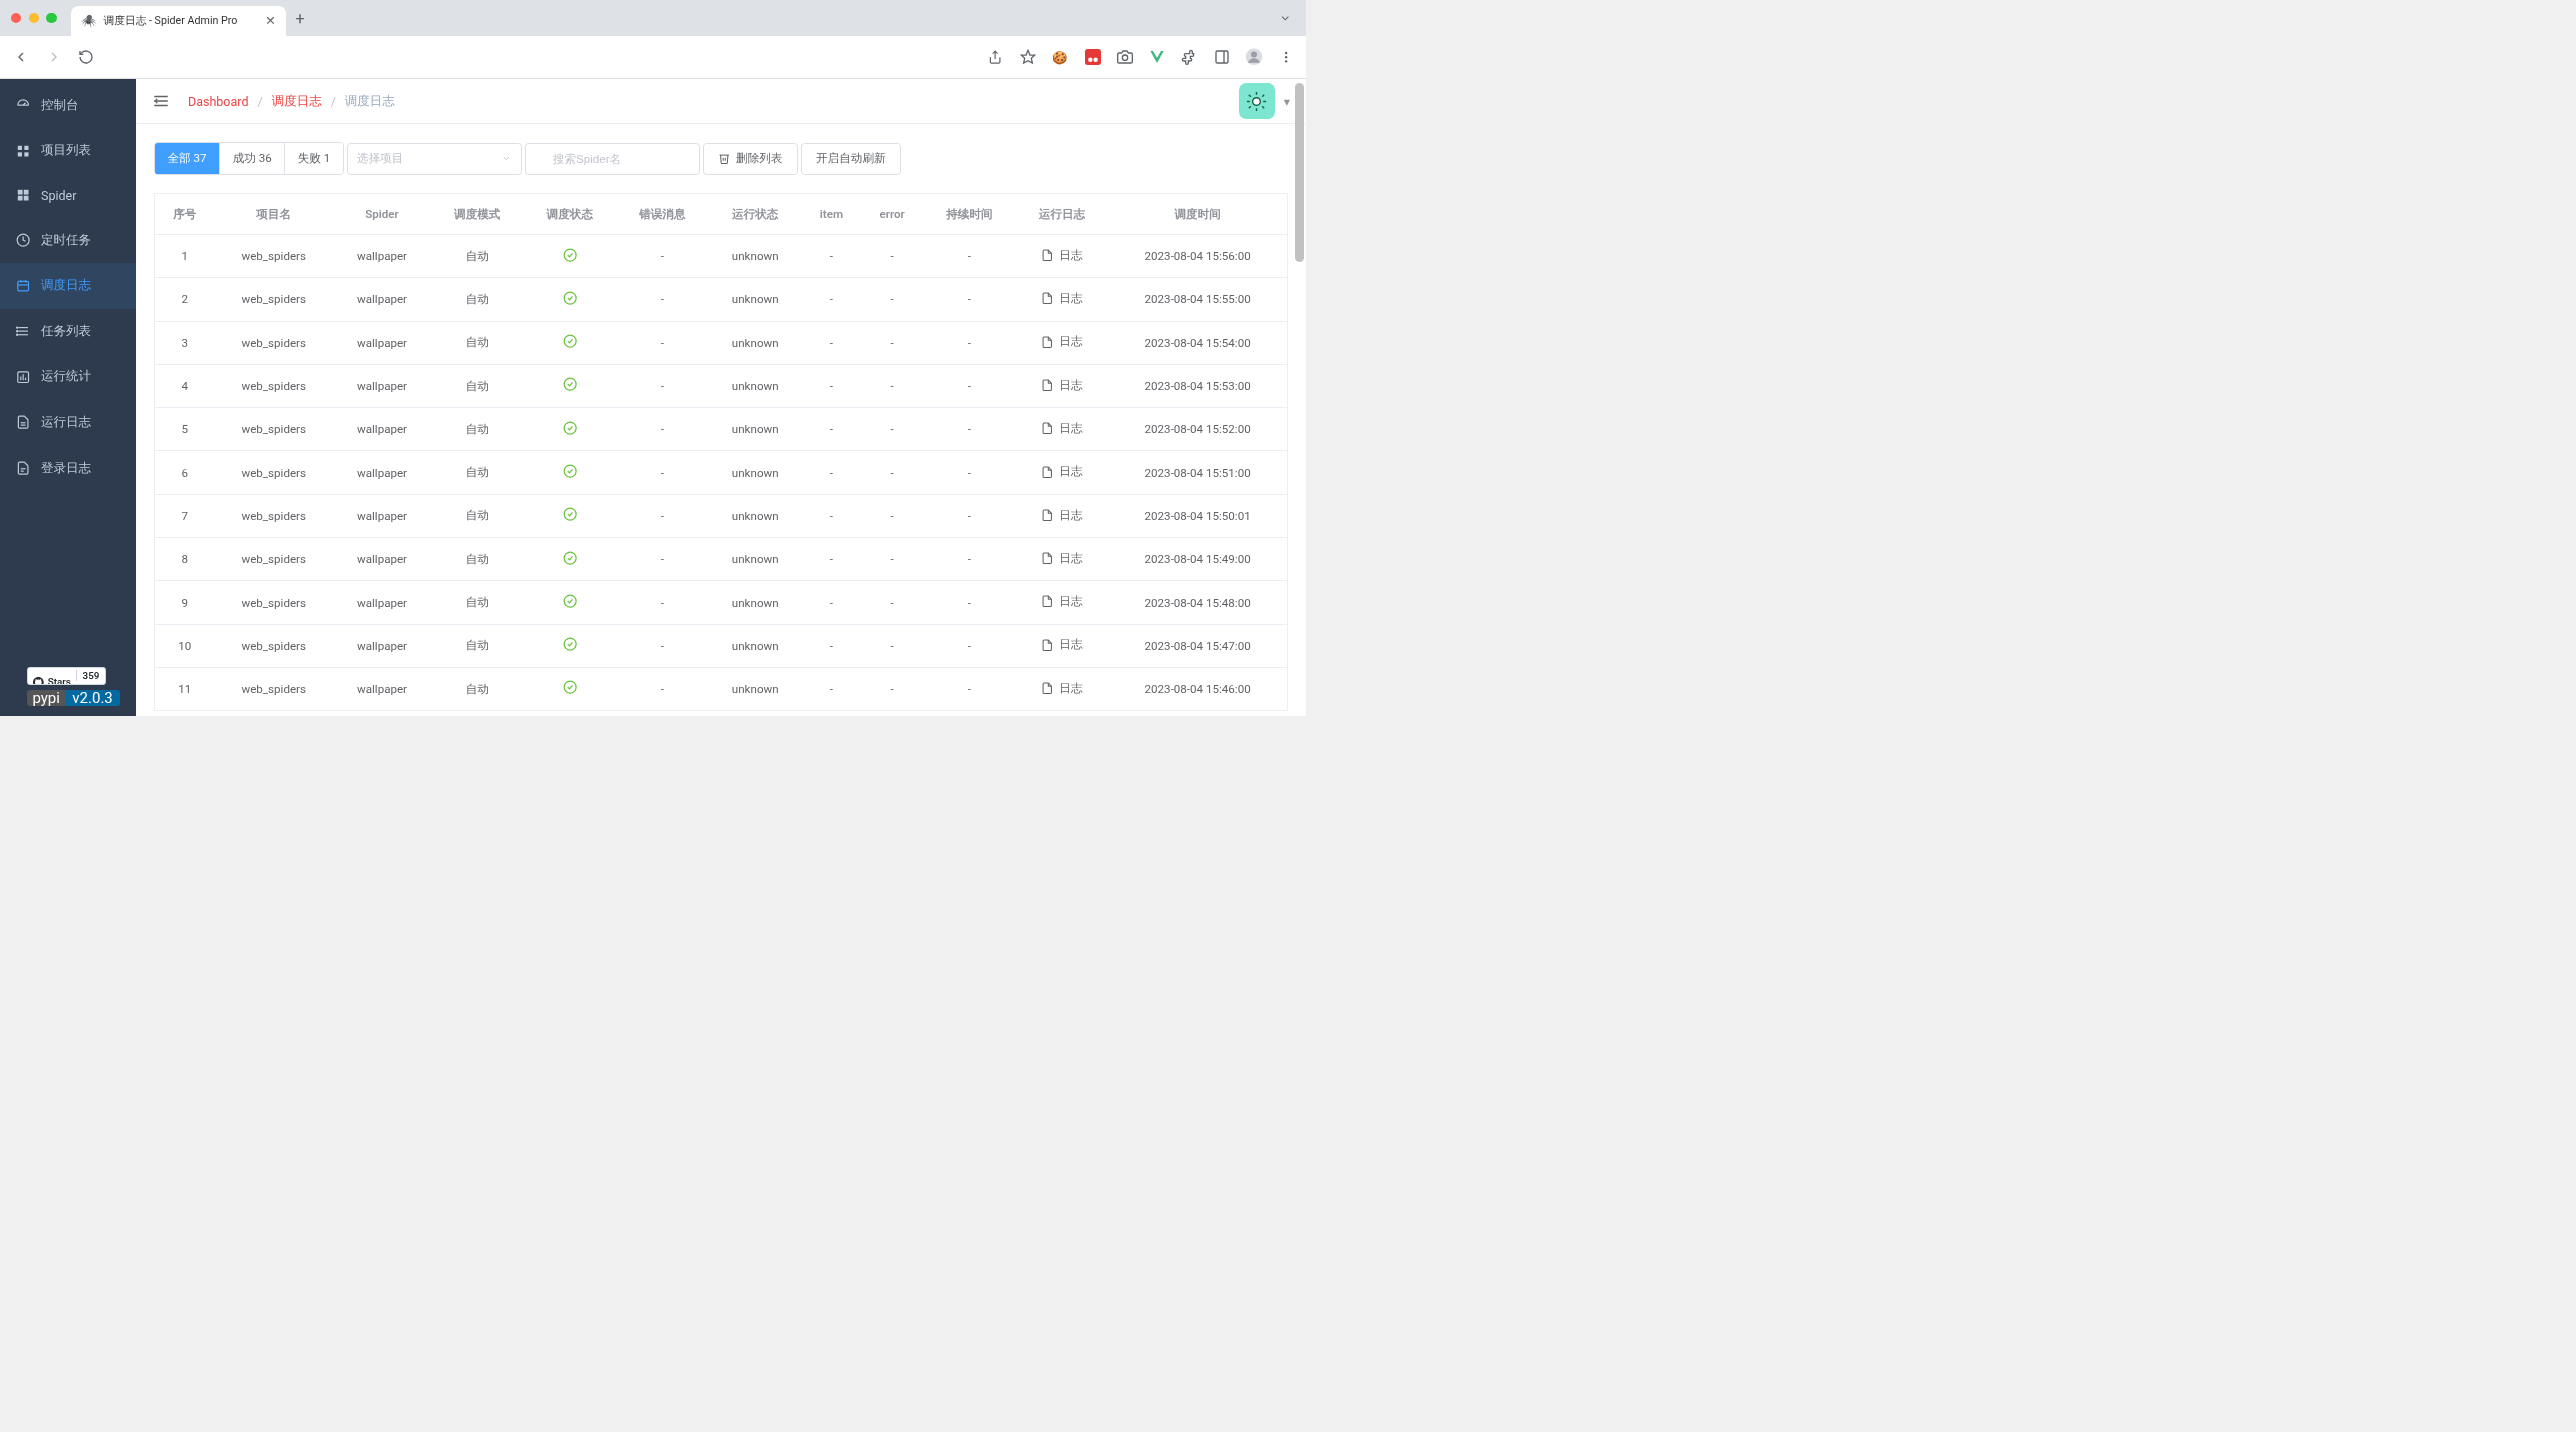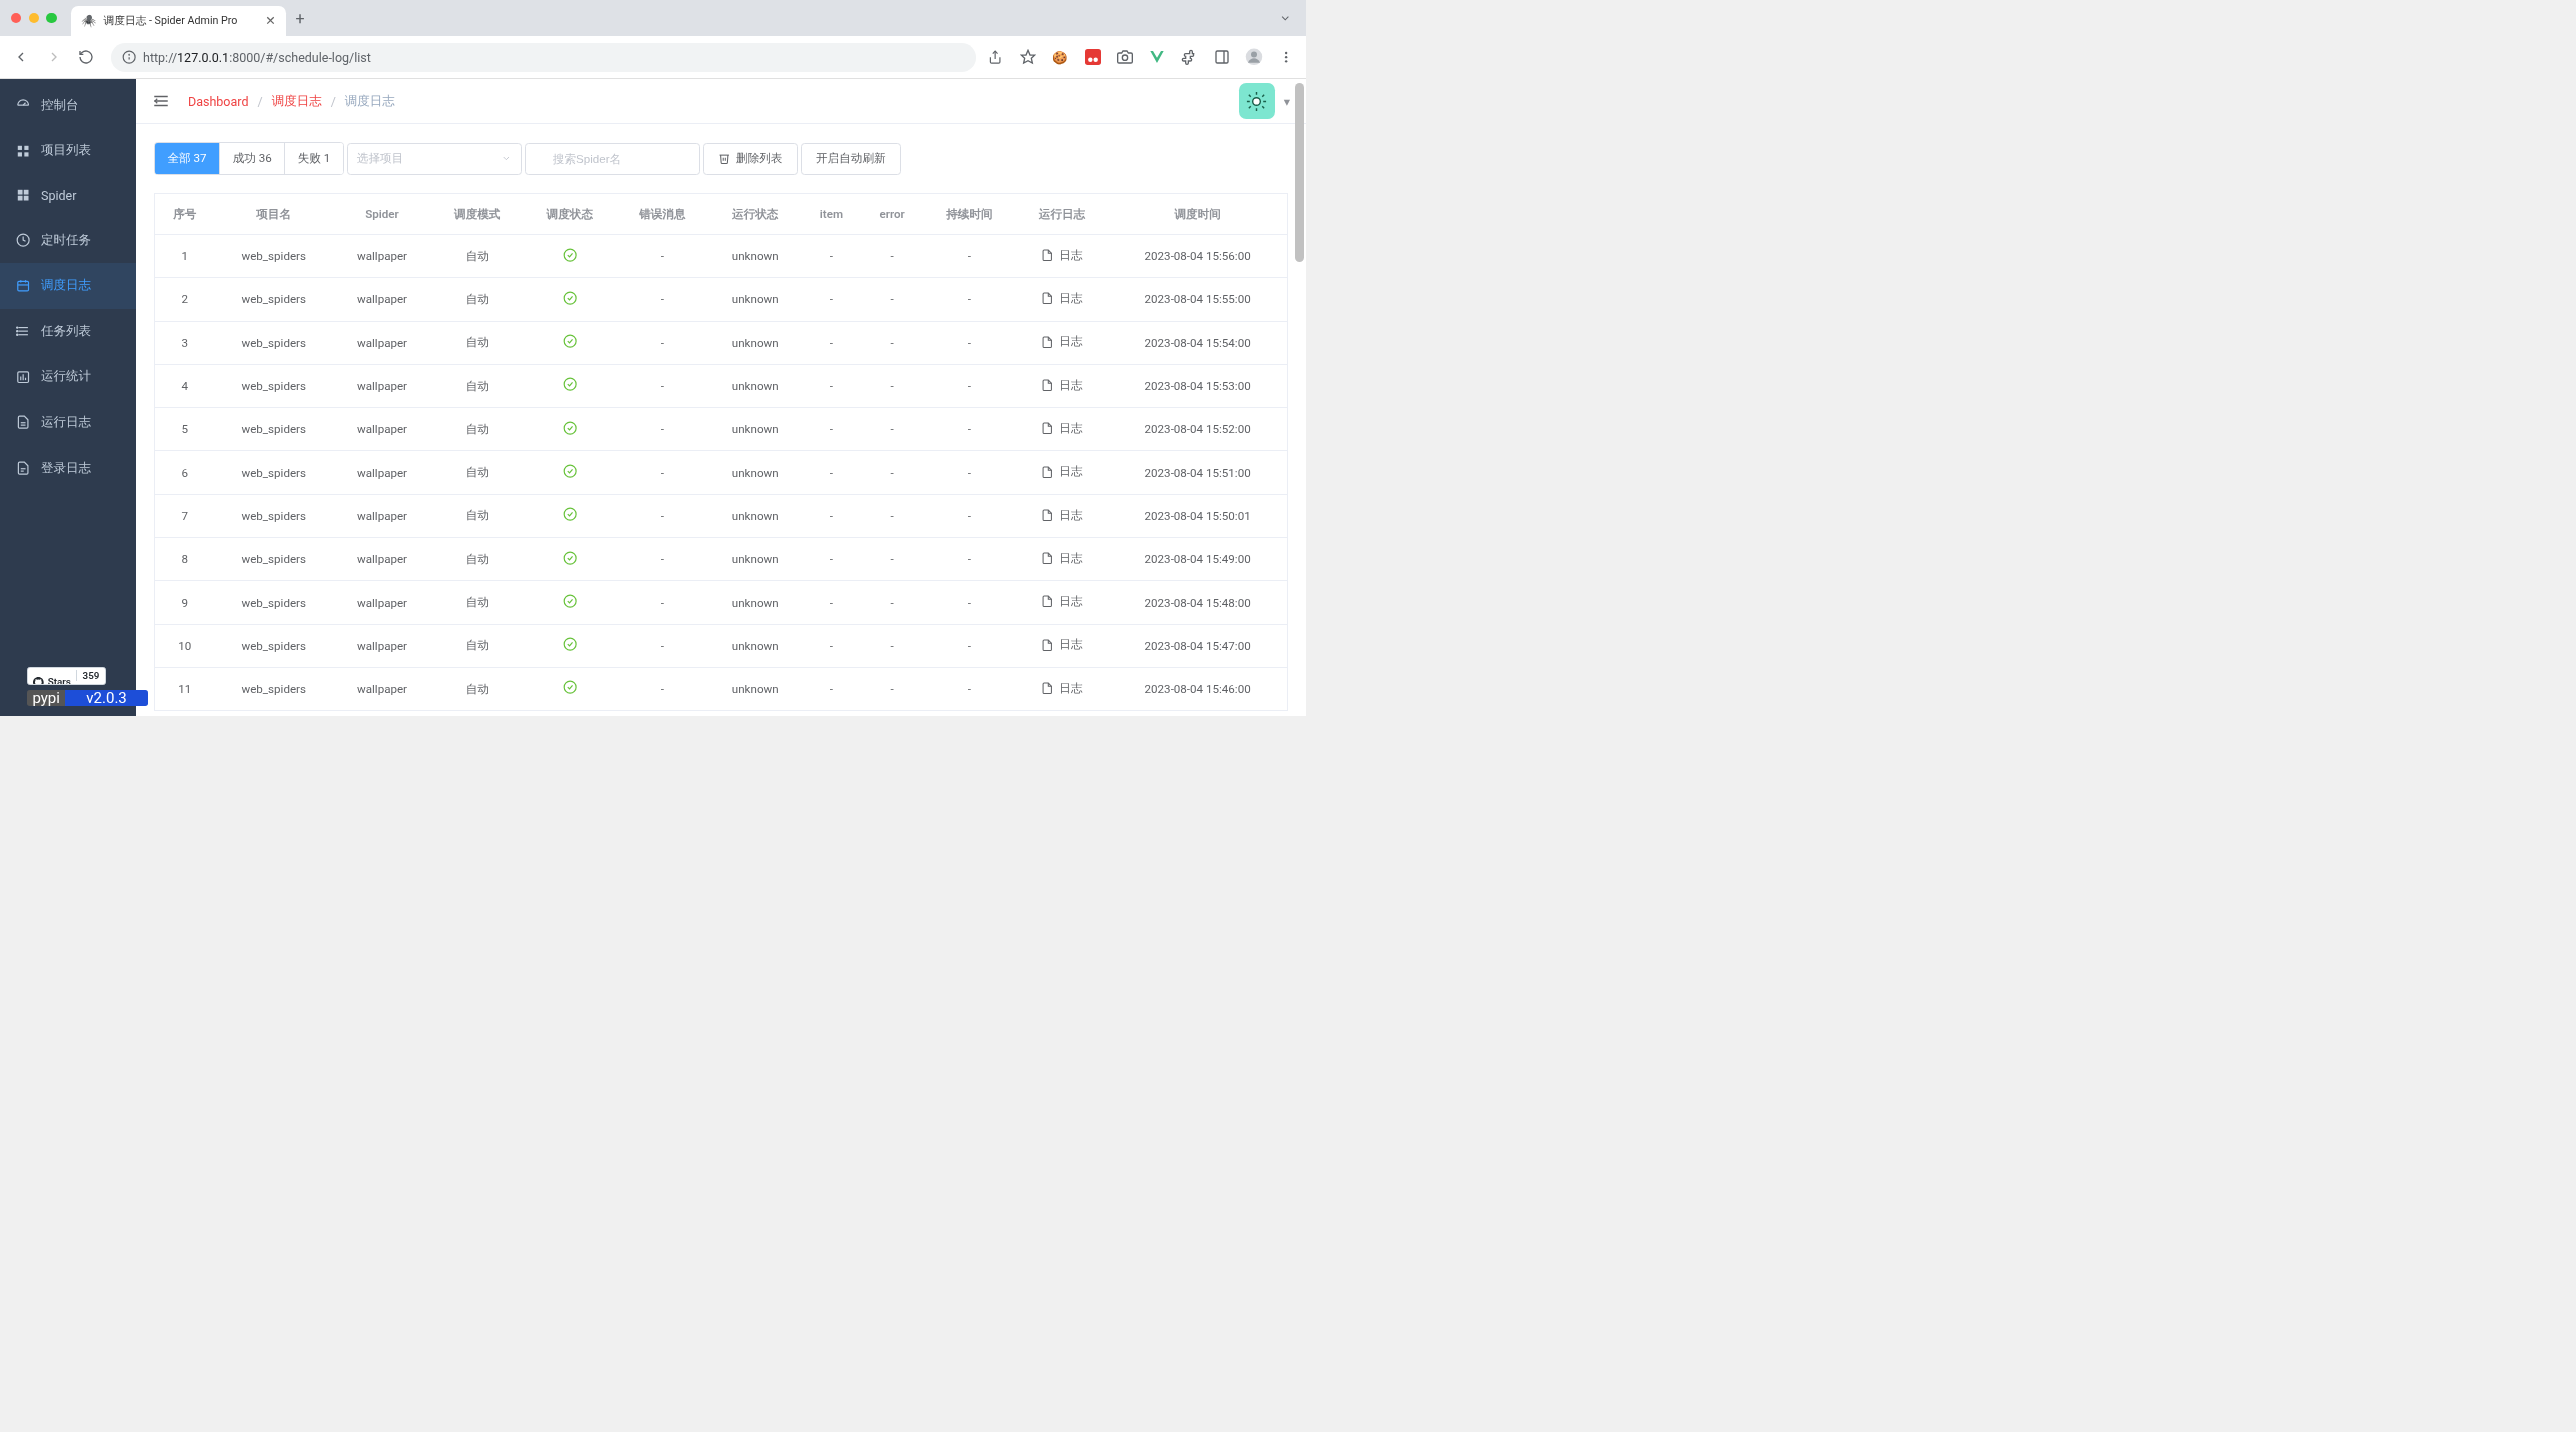--- a/index.html
+++ b/index.html
@@ -36,21 +36,21 @@
 .sidebar-item { display: flex; align-items: center; gap: 10.7px; padding: 14.3px 16px; color: #bfcbd9; cursor: pointer; font-size: 12.5px; }
 .sidebar-item.active { color: #409eff; background: rgba(64,158,255,0.1); }
 .sidebar-icon { width: 14.3px; height: 14.3px; display: inline-flex; align-items: center; justify-content: center; }
 .sidebar-spacer { flex: 1; }
 .sidebar-badges { padding: 7.2px 9px 10.7px 27px; display: flex; flex-direction: column; gap: 5.4px; }
 .gh-badge { display: inline-flex; background: #fff; border-radius: 2.7px; height: 18px; overflow: hidden; font-size: 9.8px; align-items: center; width: fit-content; border: 0.9px solid #d0d7de; }
 .gh-badge .gh-left { padding: 0 5.4px; display: flex; align-items: center; gap: 3.6px; color: #24292f; font-weight: 600; margin-top: 12px; }
 .gh-badge .gh-right { border-left: 0.9px solid #d0d7de; padding: 0 5.4px; color: #24292f; font-weight: 600; }
 .pypi-badge { display: inline-flex; border-radius: 2.7px; height: 16px; overflow: hidden; font-size: 15px; width: fit-content; }
 .pypi-badge .pl { background: #555; color: #fff; padding: 0 5.4px; display: flex; align-items: center; }
-.pypi-badge .pr { background: #1d4ed8; color: #fff; padding: 0 21px; display: flex; align-items: center; }
+.pypi-badge .pr { background: #0369a1; color: #fff; padding: 0 7px; display: flex; align-items: center; }
 
 .main { flex: 1; display: flex; flex-direction: column; position: relative; overflow: hidden; }
 .topbar { display: flex; align-items: center; height: 45px; padding: 0 16px; border-bottom: 0.9px solid #ebeef5; }
 .hamburger { margin-right: 18px; color: #606266; }
 .breadcrumb { display: flex; align-items: center; gap: 9px; font-size: 12.5px; }
 .breadcrumb .sep { color: #c0c4cc; }
 .breadcrumb .crumb { color: #ef4444; }
 .breadcrumb .crumb.last { color: #97a8be; }
 .topbar-spacer { flex: 1; }
 .avatar-box { width: 36px; height: 36px; background: #7de6d0; border-radius: 7.2px; display: flex; align-items: center; justify-content: center; }
@@ -111,32 +111,20 @@
         <svg width="16" height="16" viewBox="0 0 24 24" fill="none" stroke="currentColor" stroke-width="2">
           <polyline points="9 18 15 12 9 6"></polyline>
         </svg>
       </span>
     <span class="nav-btn">
         <svg width="16" height="16" viewBox="0 0 24 24" fill="none" stroke="currentColor" stroke-width="2">
           <path d="M3 12a9 9 0 1 0 3-6.7L3 8"></path>
           <polyline points="3 3 3 8 8 8"></polyline>
         </svg>
       </span>
-    <div class="url-bar">
-      <span>
-          <svg width="14.3" height="14.3" viewBox="0 0 24 24" fill="none" stroke="#5f6368" stroke-width="2">
-            <circle cx="12" cy="12" r="10"></circle>
-            <line x1="12" y1="16" x2="12" y2="12"></line>
-            <circle cx="12" cy="8" r="0.5" fill="#5f6368"></circle>
-          </svg>
-        </span>
-      <span class="url-text">
-        <span class="path">http://</span><span class="host">127.0.0.1</span><span class="path">:8000</span><span class="path">/#/schedule-log/list</span>
-      </span>
-    </div>
     <div class="toolbar-icons">
       <span class="toolbar-icon">
           <svg width="14.3" height="14.3" viewBox="0 0 24 24" fill="none" stroke="currentColor" stroke-width="2">
             <path d="M4 12v8a2 2 0 0 0 2 2h12a2 2 0 0 0 2-2v-8"></path>
             <polyline points="16 6 12 2 8 6"></polyline>
             <line x1="12" y1="2" x2="12" y2="15"></line>
           </svg>
         </span>
       <span class="toolbar-icon">
           <svg width="16" height="16" viewBox="0 0 24 24" fill="none" stroke="currentColor" stroke-width="2">

